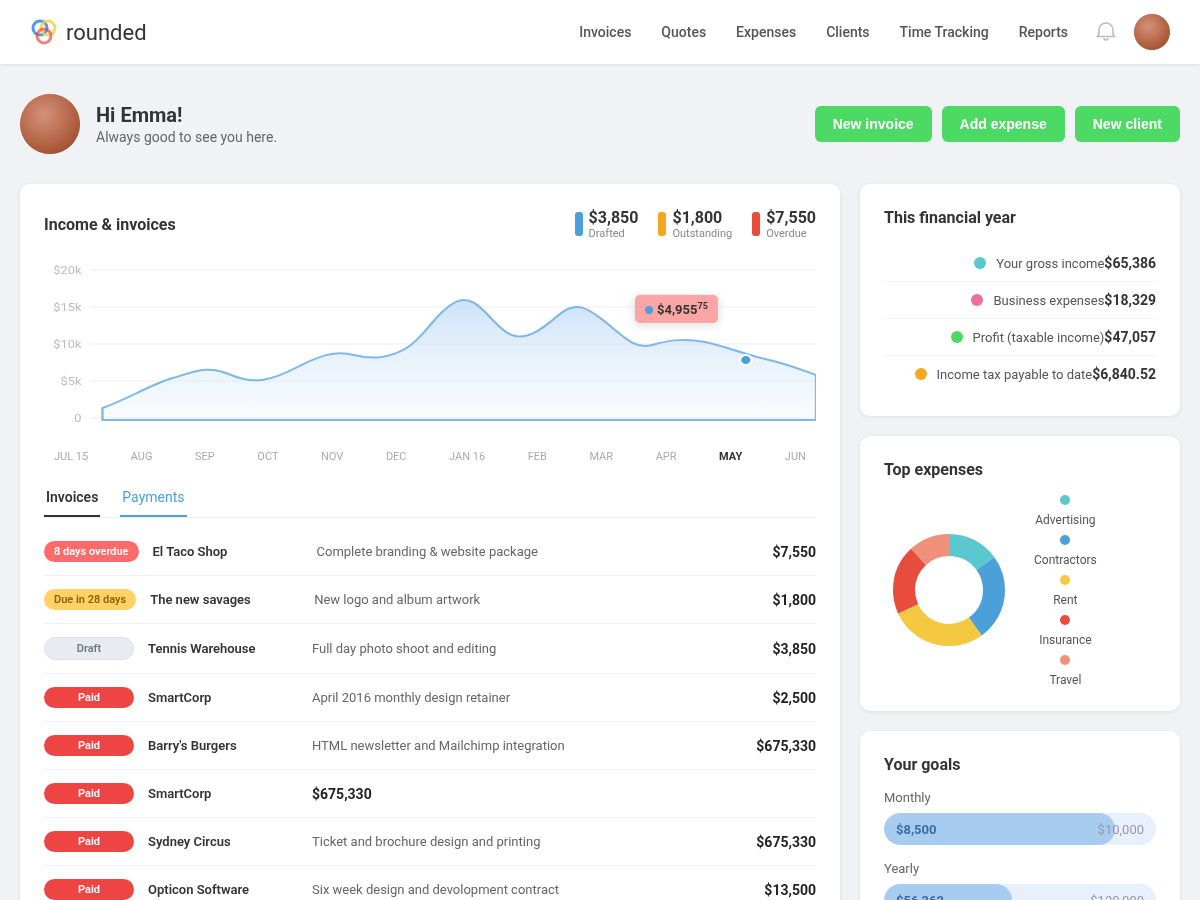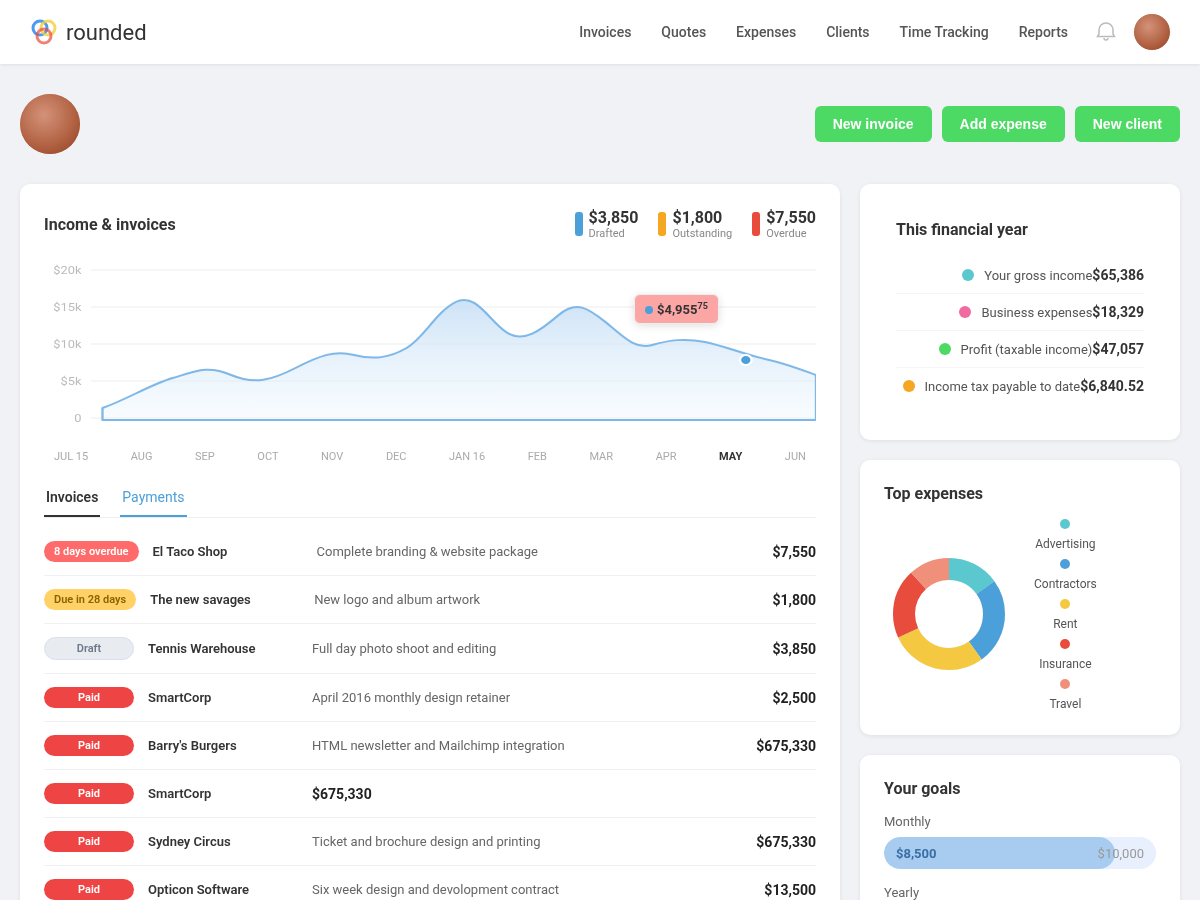--- a/index.html
+++ b/index.html
@@ -62,21 +62,21 @@
     .badge-gray { background: #e8ecf0; color: #6c7a8a; border: 1px solid #dde; }
     .badge-green { background: #ef4444; color: #fff; }
     .invoice-client { flex: 0 0 150px; font-weight: 600; font-size: 13px; }
     .invoice-desc { flex: 1; color: #666; font-size: 13px; }
     .invoice-amount { font-weight: 700; font-size: 14px; color: #222; }
 
     
     .right-col { display: flex; flex-direction: column; gap: 20px; }
 
     
-    .fy-card { background: #fff; border-radius: 10px; padding: 36px; box-shadow: 0 1px 4px rgba(0,0,0,0.08); }
+    .fy-card { background: #fff; border-radius: 10px; padding: 24px; box-shadow: 0 1px 4px rgba(0,0,0,0.08); }
     .fy-title { font-size: 16px; font-weight: 700; margin-bottom: 18px; }
     .fy-row { display: flex; align-items: center; justify-content: flex-end; padding: 10px 0; border-bottom: 1px solid #f5f5f5; }
     .fy-row:last-child { border-bottom: none; }
     .fy-left { display: flex; align-items: center; gap: 10px; }
     .fy-dot { width: 12px; height: 12px; border-radius: 50%; flex-shrink: 0; }
     .fy-label { font-size: 13px; color: #555; }
     .fy-value { font-size: 14px; font-weight: 700; }
 
     
     .expenses-card { background: #fff; border-radius: 10px; padding: 24px; box-shadow: 0 1px 4px rgba(0,0,0,0.08); }
@@ -130,20 +130,24 @@
     </div>
   </div>
 </nav>
 
 <div class="main">
 
   <div class="header-row">
     <div class="header-user">
       <div class="header-avatar">
         <div class="header-avatar-img" style="background: radial-gradient(circle at 40% 35%, #d4927a 0%, #b06040 60%, #8a4020 100%);"></div>
+      </div>
+      <div class="header-greeting">
+        <h2>Hi Emma!</h2>
+        <p>Always good to see you here.</p>
       </div>
     </div>
     <div class="header-buttons">
       <button class="btn-green">New invoice</button>
       <button class="btn-green">Add expense</button>
       <button class="btn-green">New client</button>
     </div>
   </div>
 
   <div>

